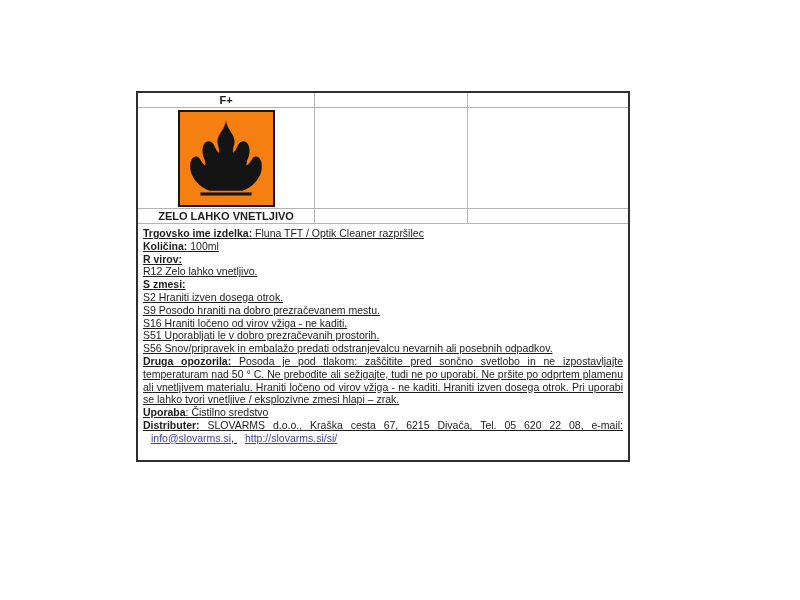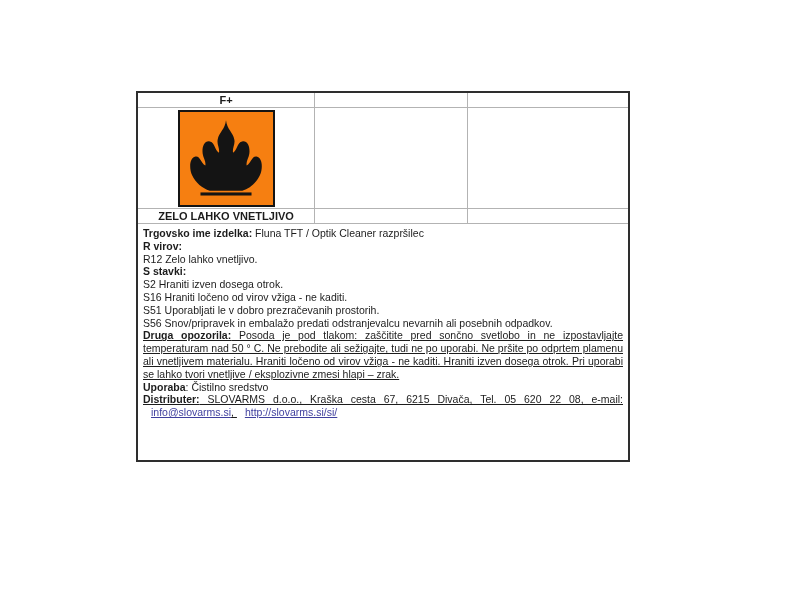--- a/index.html
+++ b/index.html
@@ -54,21 +54,21 @@
     white-space:nowrap;
   }
   .body-cell{
     grid-column:1 / span 3;
     box-sizing:border-box;
     padding:3px 5px 0 5px;
     font-size:10.5px;line-height:12.8px;
     border-right:none;border-bottom:none;
     overflow:hidden;
   }
-  .line{min-height:12.8px;}
+  .line{min-height:12.8px;text-decoration:underline;}
   .just{text-align:justify;text-decoration:underline;}
   b{font-weight:bold;}
   a.doc-link{color:var(--link,#3f3f9e);text-decoration:underline;cursor:pointer;margin-left:8px;}
 </style>
 </head>
 <body>
 
 <div class="page">
   <div class="label-table">
 
@@ -111,30 +111,36 @@
     </div>
     <div class="cell"></div>
     <div class="cell last-col"></div>
 
     <div class="cell body-cell">
 
       <div class="line">
         <b>Trgovsko ime izdelka:</b><span> Fluna TFT / Optik Cleaner razpršilec</span>
       </div>
       <div class="line">
+        <b>Količina:</b><span> 100ml</span>
+      </div>
+      <div class="line">
         <b>R virov:</b><span></span>
       </div>
       <div class="line">
         <span>R12 Zelo lahko vnetljivo.</span>
       </div>
       <div class="line">
-        <b>S stavki:</b><span></span>
+        <b>S zmesi:</b><span></span>
       </div>
       <div class="line">
         <span>S2 Hraniti izven dosega otrok.</span>
+      </div>
+      <div class="line">
+        <span>S9 Posodo hraniti na dobro prezračevanem mestu.</span>
       </div>
       <div class="line">
         <span>S16 Hraniti ločeno od virov vžiga - ne kaditi.</span>
       </div>
       <div class="line">
         <span>S51 Uporabljati le v dobro prezračevanih prostorih.</span>
       </div>
       <div class="line">
         <span>S56 Snov/pripravek in embalažo predati odstranjevalcu nevarnih ali posebnih odpadkov.</span>
       </div>

